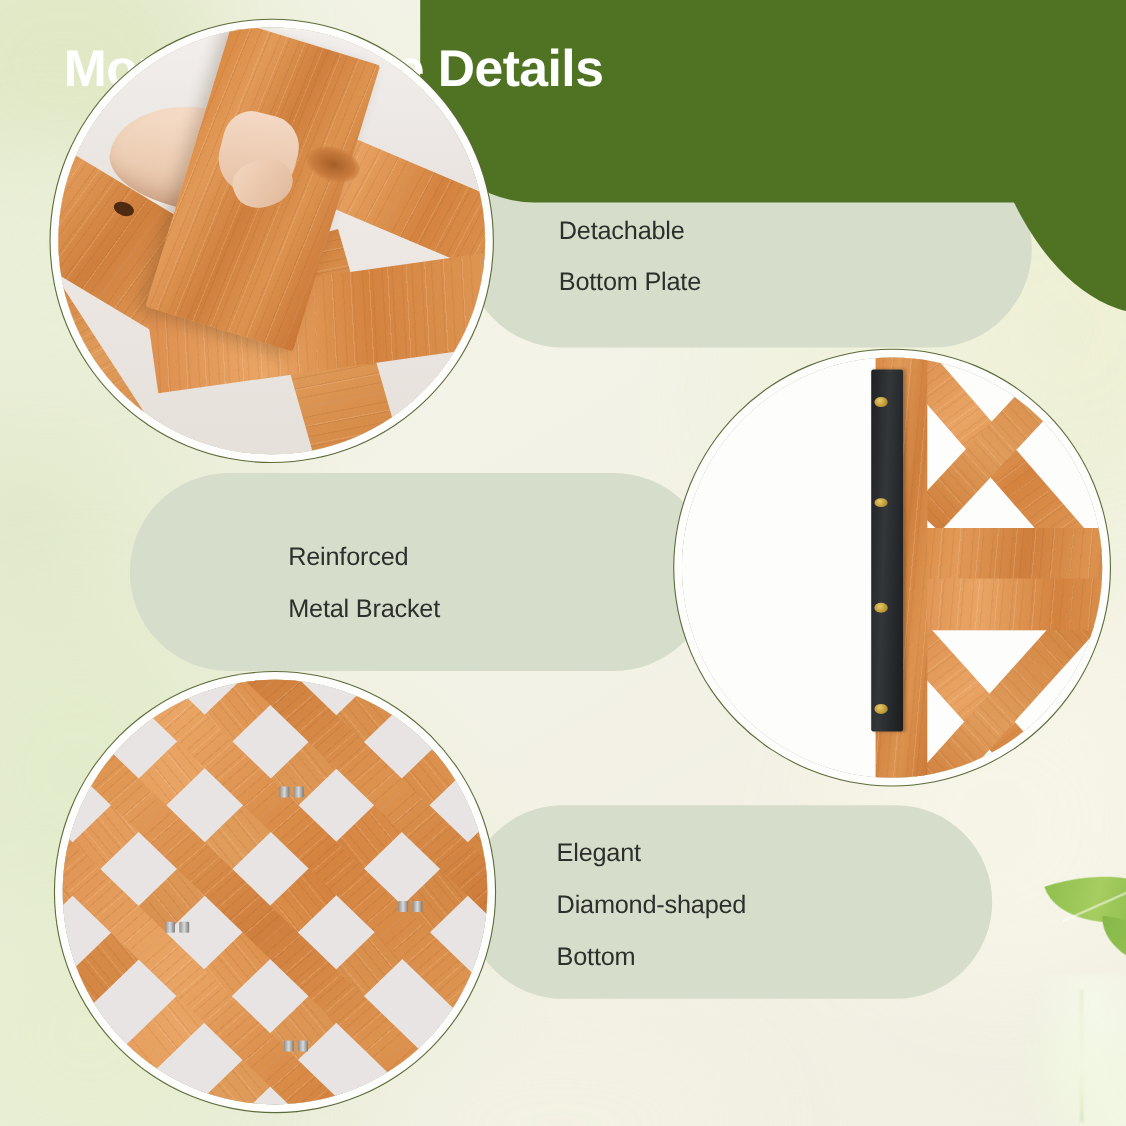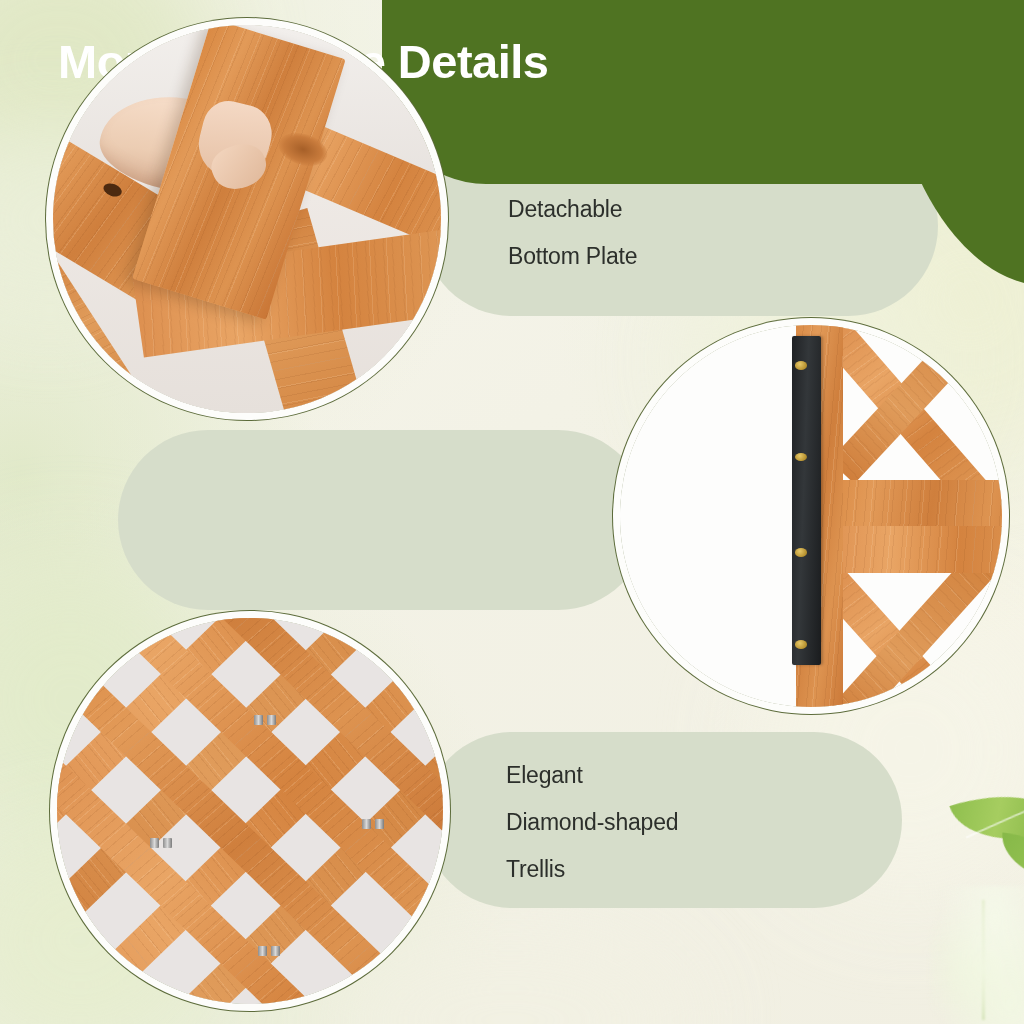--- a/index.html
+++ b/index.html
@@ -220,25 +220,27 @@
 
   <div class="header-sweep"></div>
   <div class="header"></div>
   <div class="header-title">More Exquisite Details</div>
 
   <div class="pill" id="pill1"></div>
   <div class="pill-text" id="pill1-text">Detachable
 Bottom Plate</div>
 
   <div class="pill" id="pill2"></div>
+  <div class="pill-text" id="pill2-text">Reinforced
+Metal Bracket</div>
 
   <div class="pill" id="pill3"></div>
   <div class="pill-text" id="pill3-text">Elegant
 Diamond-shaped
-Trellis</div>
+Bottom</div>
 
   <div class="circle" id="circ1">
     <div class="ph">
       <div class="p1-bg"></div>
       <div class="p1-wall"></div>
       <div class="p1-floor"></div>
       <div class="p1-rail-right woodB">
           <div class="grain"></div>
         </div>
       <div class="p1-rail-far woodC">

